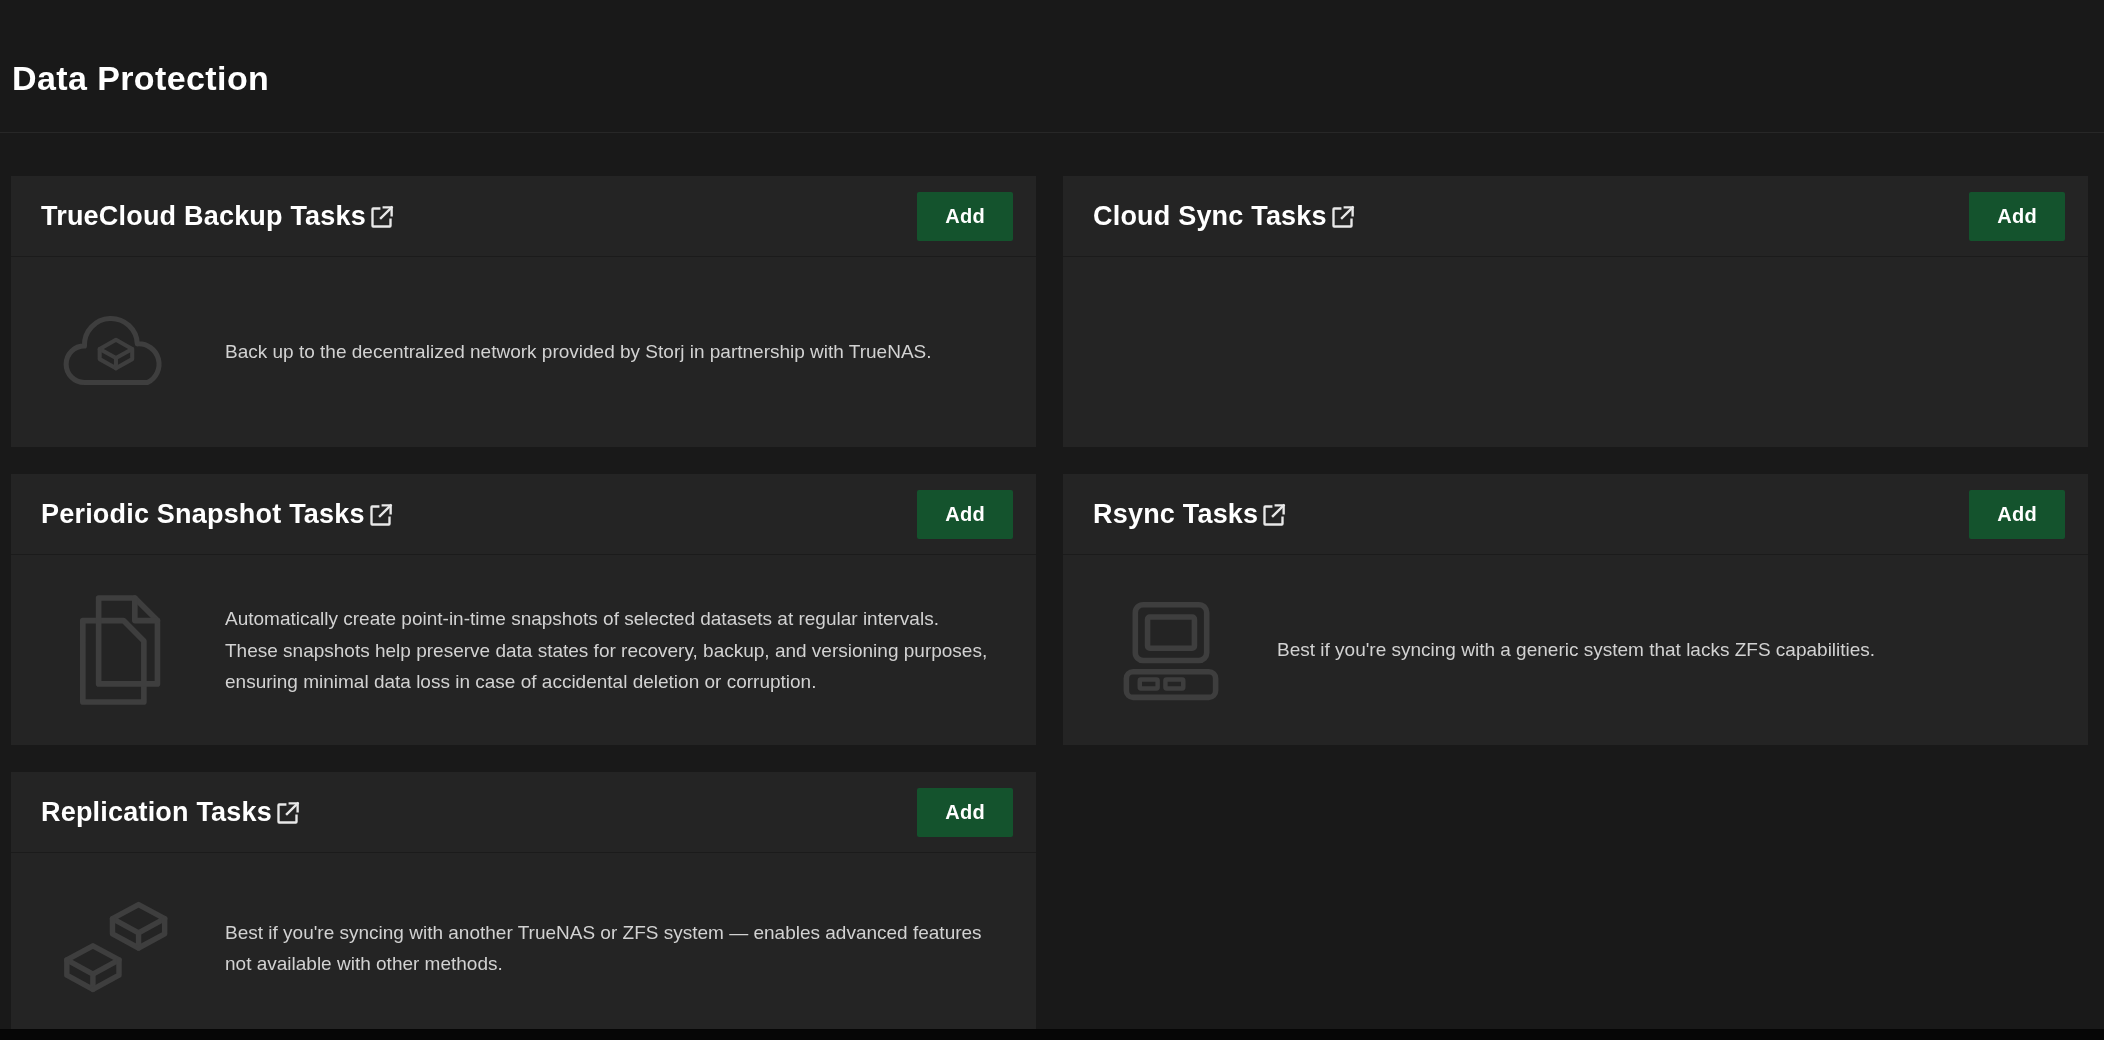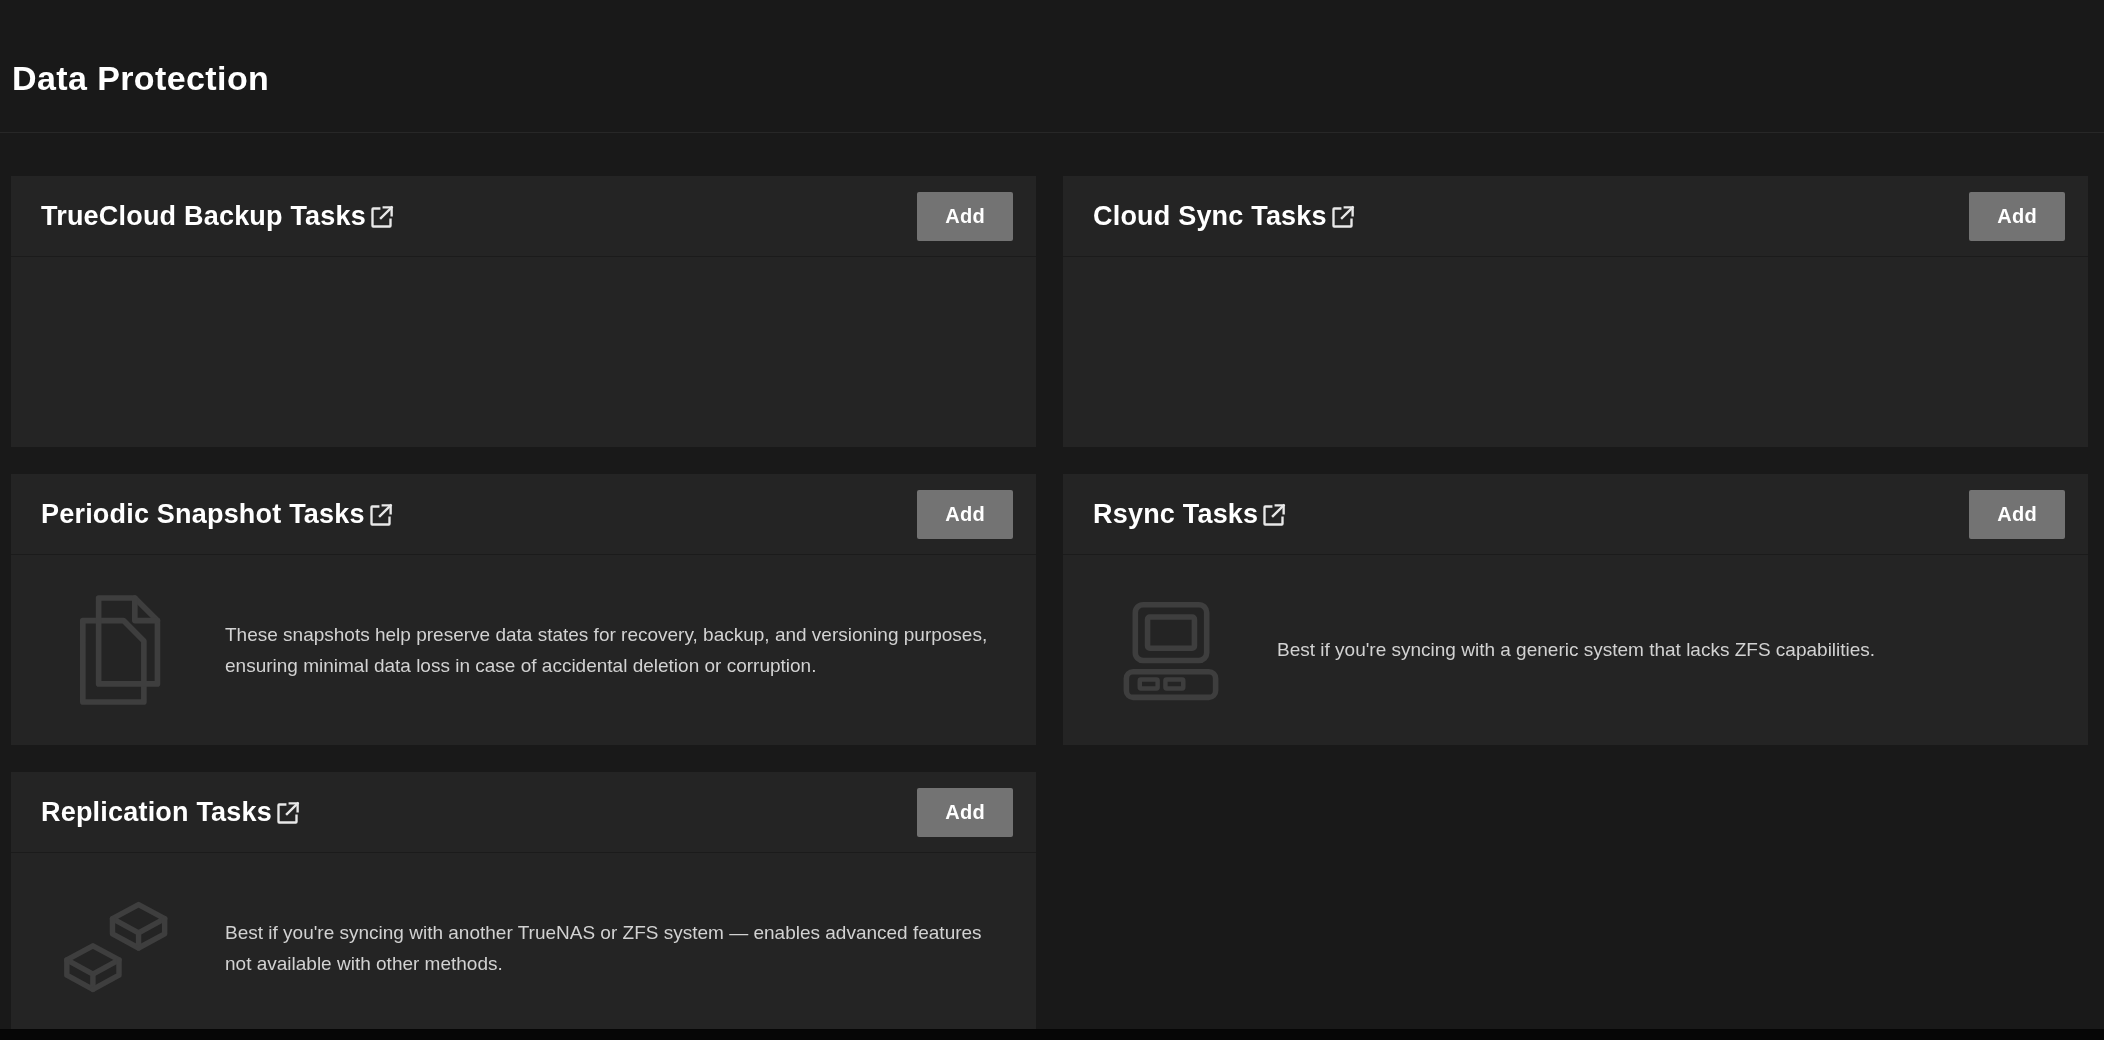--- a/index.html
+++ b/index.html
@@ -58,21 +58,21 @@
   .ext-icon {
     display: inline-flex;
     align-items: center;
     color: #e8e8e8;
     cursor: pointer;
     margin-top: 2px;
   }
   .ext-icon svg { width: 27px; height: 27px; }
   .add-btn {
     margin-left: auto;
-    background: #737373;
+    background: #14532d;
     color: #ffffff;
     border: none;
     border-radius: 2px;
     font-family: "Liberation Sans", sans-serif;
     font-size: 20px;
     font-weight: 700;
     padding: 13px 28px;
     letter-spacing: 0.3px;
     cursor: pointer;
   }
@@ -124,20 +124,33 @@
         <span class="ext-icon">
           <svg viewBox="0 0 24 24" fill="none" stroke="currentColor" stroke-width="2.1" stroke-linecap="square">
             <path d="M10 4H4.6c-.3 0-.6.3-.6.6v14.8c0 .3.3.6.6.6h14.8c.3 0 .6-.3.6-.6V14"></path>
             <path d="M14 3h7v7"></path>
             <path d="M21 3l-9.5 9.5"></path>
           </svg>
         </span>
       </h2>
       <button class="add-btn">Add</button>
     </div>
+    <div class="card-body">
+      <div class="icon-box">
+        <svg viewBox="0 0 120 80" width="122" height="82">
+          <path class="ic" stroke-width="5" d="M 88 70 H 26 A 18 18 0 0 1 26 34 A 26 26 0 0 1 78 32 A 20 20 0 0 1 88 70 Z"></path>
+          <path class="ic" stroke-width="4" d="M 57 28 L 73 37 L 57 46 L 41 37 Z"></path>
+          <path class="ic" stroke-width="4" d="M 41 37 L 41 47 L 57 56 L 57 46"></path>
+          <path class="ic" stroke-width="4" d="M 73 37 L 73 47 L 57 56"></path>
+        </svg>
+      </div>
+      <div class="desc">
+        <p>Back up to the decentralized network provided by Storj in partnership with TrueNAS.</p>
+      </div>
+    </div>
   </section>
 
   <section class="card">
     <div class="card-header">
       <h2 class="card-title">
         <span>Cloud Sync Tasks</span>
         <span class="ext-icon">
           <svg viewBox="0 0 24 24" fill="none" stroke="currentColor" stroke-width="2.1" stroke-linecap="square">
             <path d="M10 4H4.6c-.3 0-.6.3-.6.6v14.8c0 .3.3.6.6.6h14.8c.3 0 .6-.3.6-.6V14"></path>
             <path d="M14 3h7v7"></path>
@@ -165,20 +178,21 @@
     </div>
     <div class="card-body">
       <div class="icon-box">
         <svg viewBox="0 0 92 104" width="104" height="118">
           <path class="ic" stroke-width="5" d="M 14 26 H 50 L 68 44 V 98 H 14 Z"></path>
           <path class="ic" stroke-width="5" fill="#242424" d="M 28 6 H 60 L 80 26 V 82 H 28 Z"></path>
           <path class="ic" stroke-width="5" d="M 60 6 V 26 H 80"></path>
         </svg>
       </div>
       <div class="desc">
+        <p>Automatically create point-in-time snapshots of selected datasets at regular intervals.</p>
         <p>These snapshots help preserve data states for recovery, backup, and versioning purposes, ensuring minimal data loss in case of accidental deletion or corruption.</p>
       </div>
     </div>
   </section>
 
   <section class="card">
     <div class="card-header">
       <h2 class="card-title">
         <span>Rsync Tasks</span>
         <span class="ext-icon">

